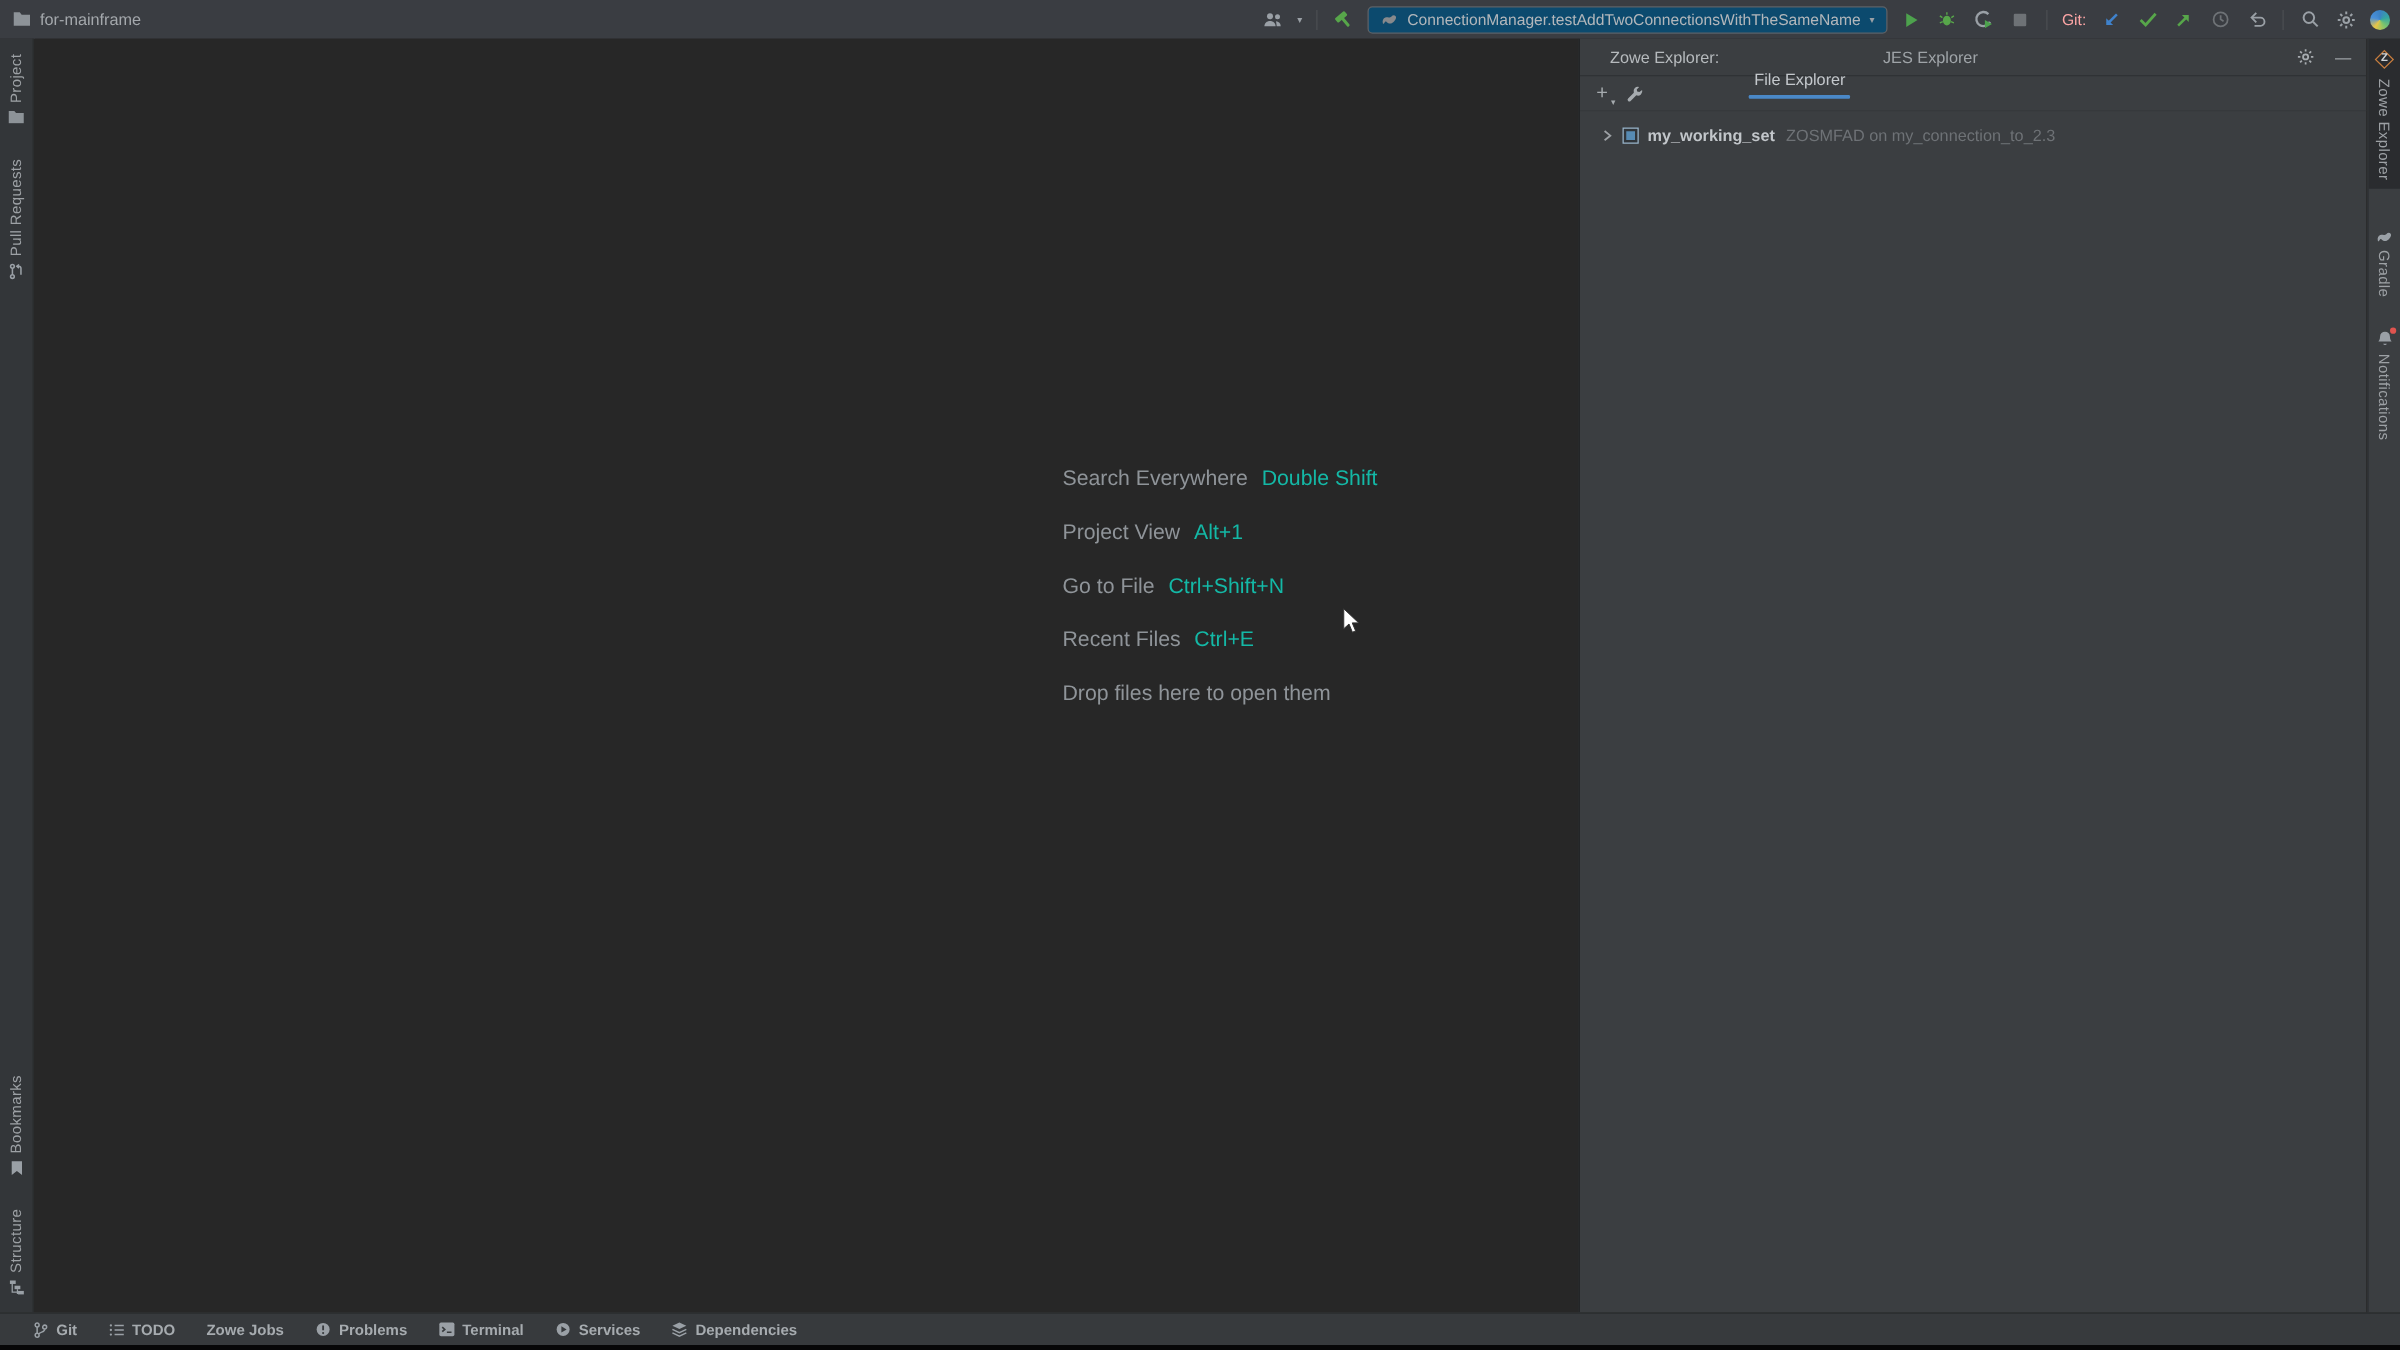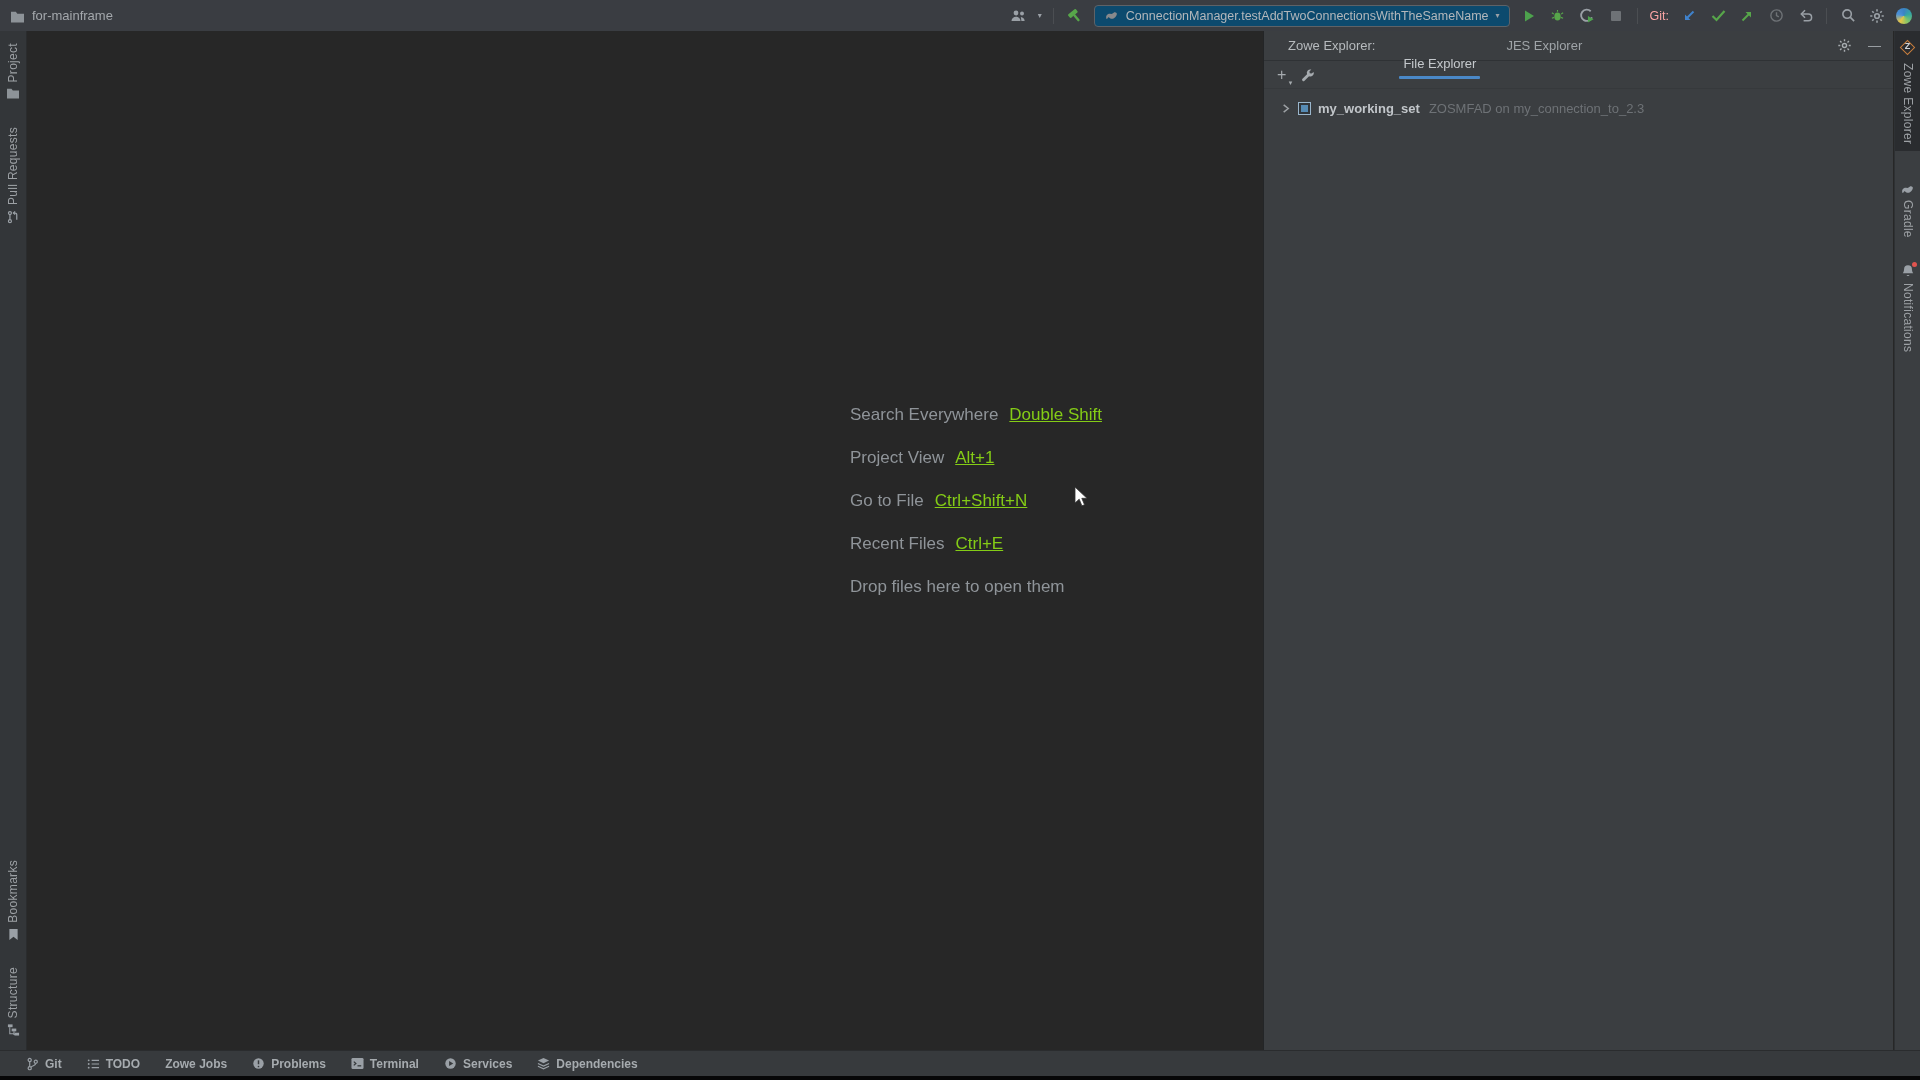--- a/index.html
+++ b/index.html
@@ -10,21 +10,21 @@
     font-family:"Liberation Sans", sans-serif;
     -webkit-font-smoothing:antialiased;
   }
   svg { display:block; }
 
   
   #titlebar {
     position:absolute; left:0; top:0; width:1920px; height:31px;
     background:#3a3d42; display:flex; align-items:center;
   }
-  .tb-left { display:flex; align-items:flex-end; gap:7px; padding-left:10px; }
+  .tb-left { display:flex; align-items:flex-start; gap:7px; padding-left:10px; }
   .tb-project { font-size:13px; color:#a4a8ac; }
   .tb-right { margin-left:auto; display:flex; align-items:center; gap:9px; padding-right:8px; }
   .tb-sep { width:1px; height:16px; background:#4b4e52; margin:0 2px; }
   .ibtn { display:flex; align-items:center; justify-content:center; width:20px; height:20px; border-radius:3px; }
   .caret { font-size:8px; color:#9aa0a6; line-height:1; }
   .runcfg {
     height:22px; border:1px solid #5e6267; border-radius:4px;
     display:flex; align-items:center; gap:7px; padding:0 9px;
     color:#b3b7bb; font-size:12.5px; background:#0c4a6e;
   }
@@ -48,24 +48,24 @@
   .vtext-right {
     writing-mode:vertical-rl;
     font-size:12px; color:#9da1a5; letter-spacing:0.3px; white-space:nowrap;
   }
   .stripe-spacer { flex:1; }
   #left-stripe .top-group { display:flex; flex-direction:column; gap:16px; margin-top:6px; }
   #left-stripe .bottom-group { display:flex; flex-direction:column; gap:14px; margin-bottom:8px; }
 
   
   #editor { position:absolute; left:28px; top:31px; width:1235px; height:1019px; background:#272727; }
-  #shortcuts { position:absolute; left:822px; top:362px; }
+  #shortcuts { position:absolute; left:822px; top:330px; }
   .sc-row { height:43px; display:flex; align-items:center; gap:11px; font-size:17px; }
   .sc-action { color:#8f9499; }
-  .sc-keys { color:#84cc16;text-decoration:underline; }
+  .sc-keys { color:#14b8a6; }
   #cursor { position:absolute; left:1046px; top:455px; }
 
   
   #zowe-panel {
     position:absolute; left:1263px; top:31px; width:630px; height:1019px;
     background:#3b3e41; border-left:1px solid #232527;
   }
   .panel-header {
     height:30px; border-bottom:1px solid #2f3235;
     display:flex; align-items:center; padding-left:24px;

